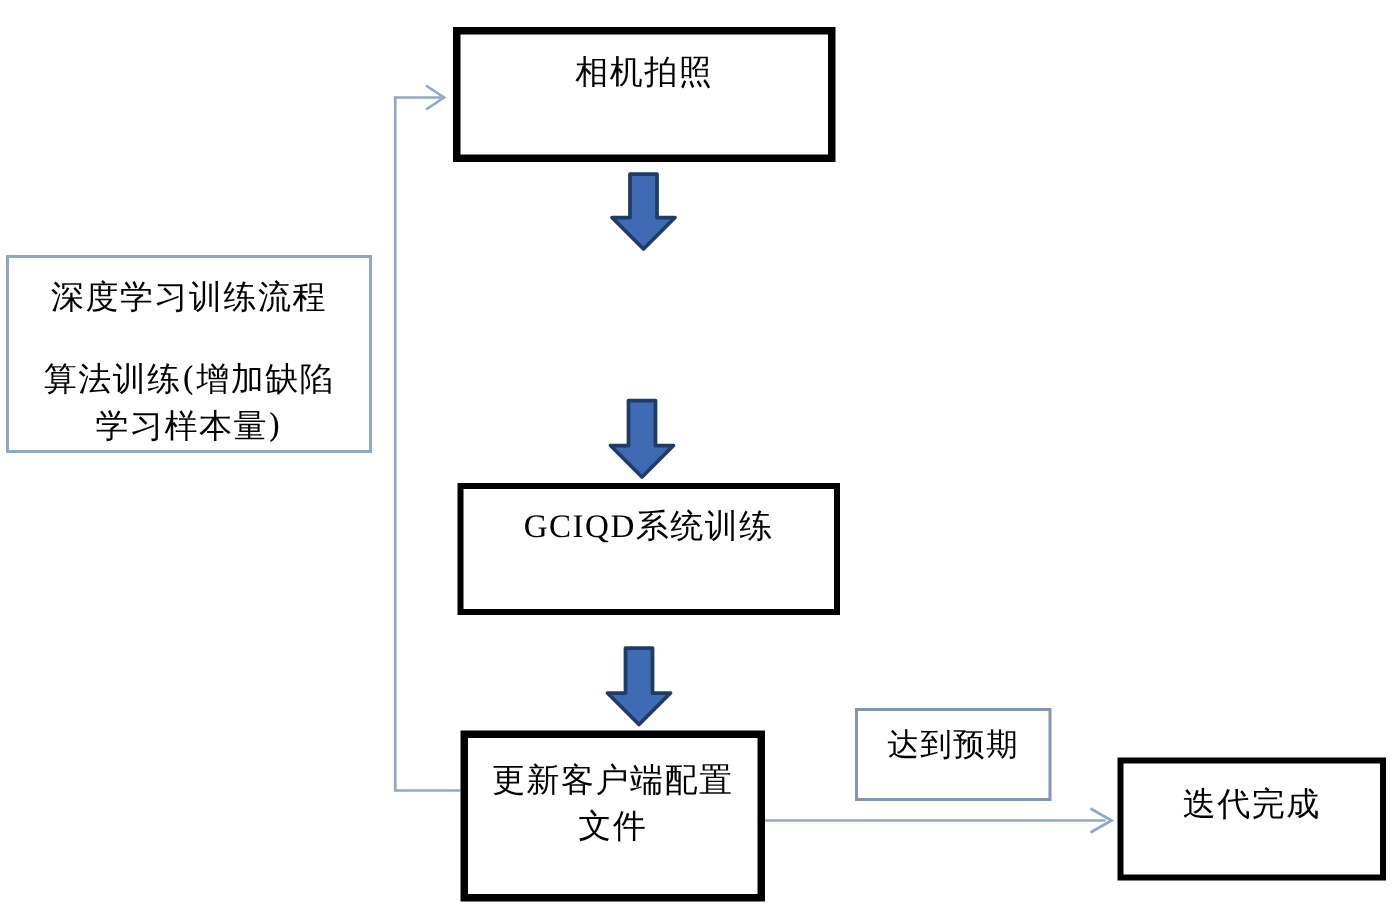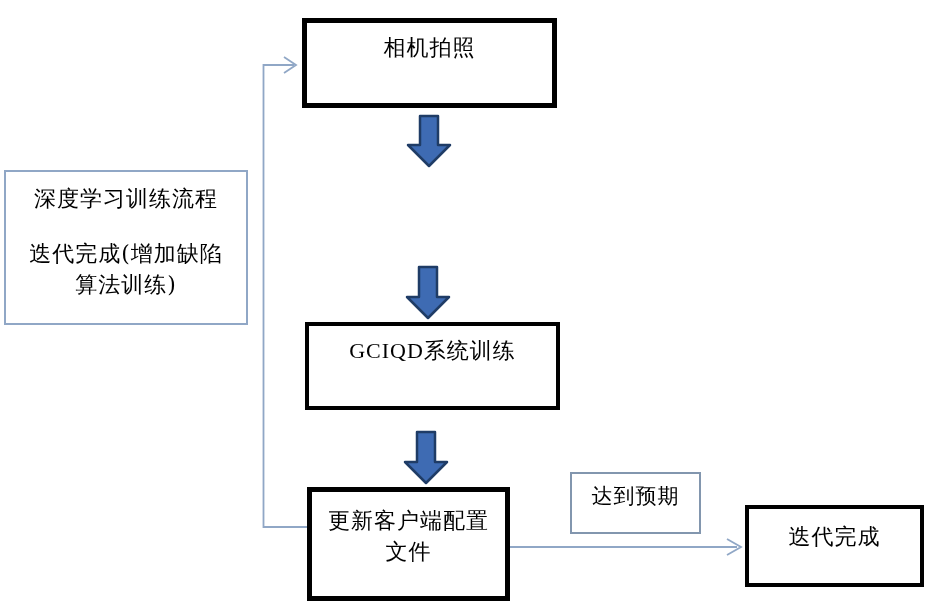--- a/index.html
+++ b/index.html
@@ -37,24 +37,24 @@
     <polyline class="thin" points="284,57 296,65 284,73"></polyline>
 
     <line class="thin" x1="510" y1="547" x2="737" y2="547"></line>
     <polyline class="thin" points="727,539 741,547 727,555"></polyline>
 
     <polygon class="block-arrow" points="420,116 438,116 438,145 450,145 429,166 408,145 420,145"></polygon>
     <polygon class="block-arrow" points="419,267 437,267 437,297 449,297 428,318 407,297 419,297"></polygon>
     <polygon class="block-arrow" points="417,432 435,432 435,462 447,462 426,483 405,462 417,462"></polygon>
   </svg>
 
-  <div class="node note-box" style="left:4px;top:170px;width:244px;height:155px;">
+  <div class="node note-box" style="left:4px;top:170px;width:244px;height:132px;">
     <div class="note-line1">深度学习训练流程</div>
-    <div class="note-line2">迭代完成(增加缺陷</div>
-    <div>算法训练)</div>
+    <div class="note-line2">算法训练(增加缺陷</div>
+    <div>学习样本量)</div>
   </div>
 
   <div class="node black-box thick pad-top" style="left:302px;top:18px;width:255px;height:90px;">
     <div>相机拍照</div>
   </div>
 
 
   <div class="node black-box pad-top" style="left:305px;top:322px;width:255px;height:88px;">
     <div>GCIQD系统训练</div>
   </div>

